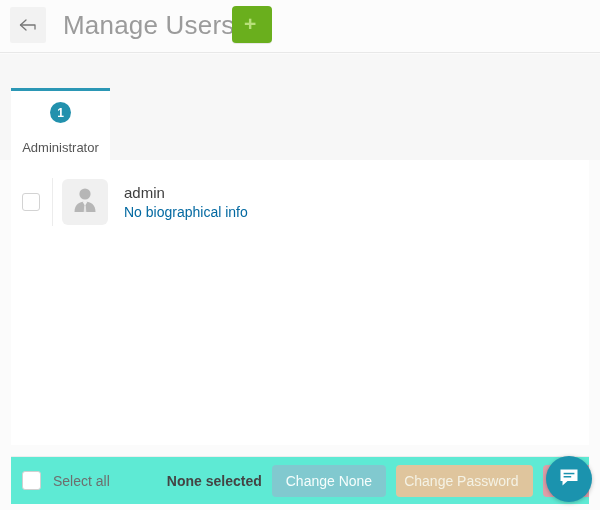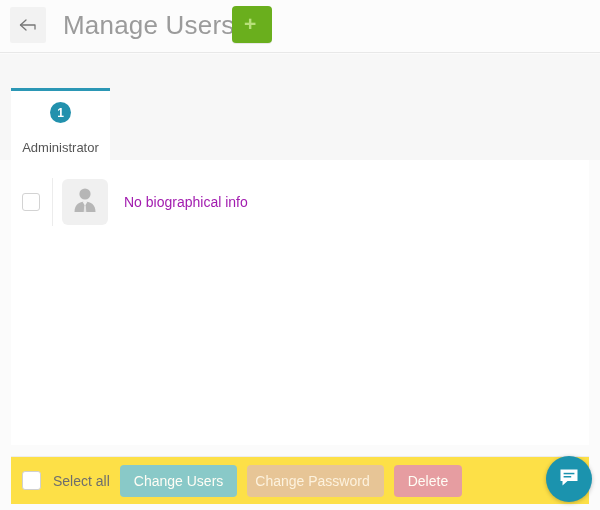--- a/index.html
+++ b/index.html
@@ -163,32 +163,32 @@
     flex-direction: column;
     justify-content: center;
   }
   .user-name {
     font-size: 15px;
     color: #3e3e3e;
     line-height: 19px;
   }
   .user-bio {
     font-size: 14px;
-    color: #a21caf;
+    color: #0369a1;
     line-height: 19px;
     margin-top: 1px;
   }
 
   
   .bottombar {
     position: absolute;
     left: 11px; top: 456px;
     width: 578px;
     height: 48px;
-    background: #fde047;
+    background: #5eead4;
     border-top: 1px solid #ededed;
     box-sizing: border-box;
     display: flex;
     align-items: center;
     overflow: hidden;
   }
   .sel-check {
     width: 19px; height: 19px;
     margin-left: 11px;
     background: #ffffff;
@@ -284,33 +284,35 @@
         <svg width="32" height="32" viewBox="0 0 32 32">
           <circle cx="16" cy="10" r="5.6" fill="#b6b6b6"></circle>
           <path d="M5.5 28 C5.5 21 10.2 17.6 16 17.6 C21.8 17.6 26.5 21 26.5 28 Z" fill="#b6b6b6"></path>
           <path d="M13.6 17.8 L16 22 L18.4 17.8 L16 16.6 Z" fill="#f0f0f0"></path>
           <path d="M15.2 21.4 L16.8 21.4 L17.3 28 L14.7 28 Z" fill="#e3e3e3"></path>
         </svg>
       </span>
     </div>
 
     <div class="user-text">
+      <div class="user-name">admin</div>
       <div class="user-bio">No biographical info</div>
     </div>
 
   </div>
 
 </div>
 
 <div class="bottombar">
 
   <div class="sel-check"></div>
   <div class="sel-label">Select all</div>
-
-  <button class="act-btn act-role">Change Users</button>
+  <div class="sel-status">None selected</div>
+
+  <button class="act-btn act-role">Change None</button>
   <button class="act-btn act-pass">Change Password</button>
   <button class="act-btn act-del">Delete</button>
 
 </div>
 
 <div class="fab">
   <span>
     <svg width="24" height="24" viewBox="0 0 24 24">
       <path d="M3.5 4.5 H20.5 V16 H10.5 L5.5 20.5 V16 H3.5 Z" fill="#ffffff"></path>
       <rect x="6.6" y="7.8" width="10.8" height="1.5" fill="#1b93ae"></rect>

